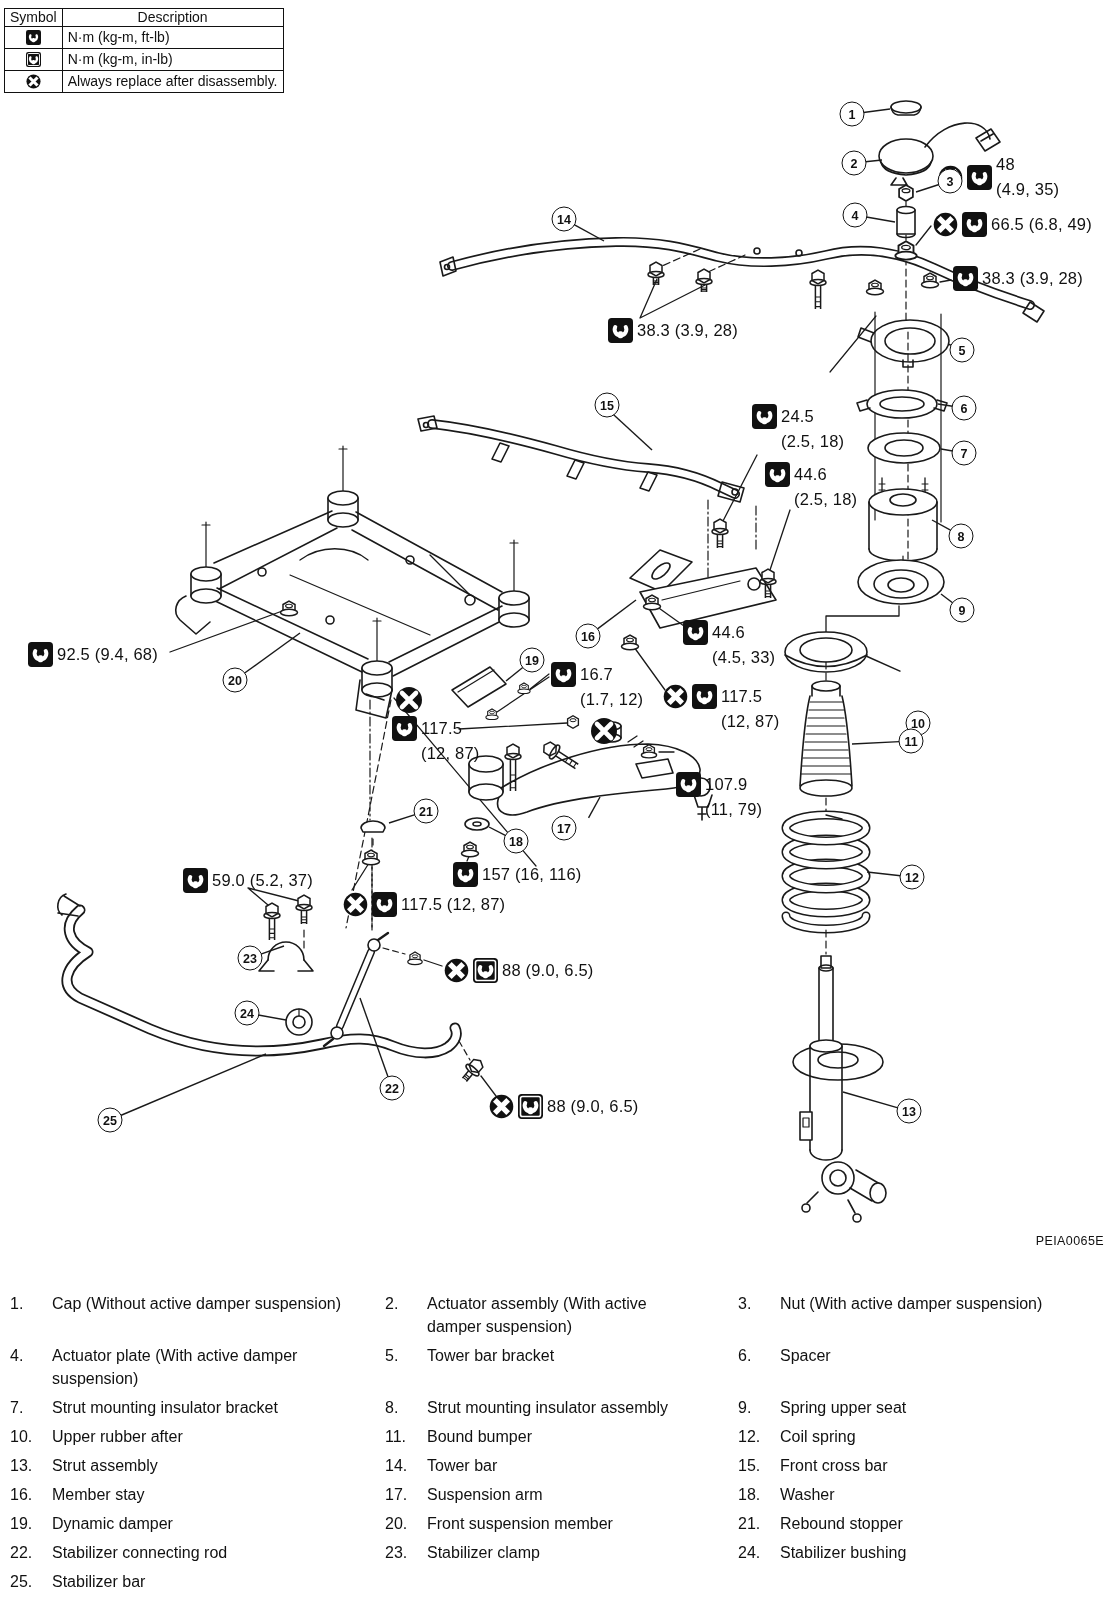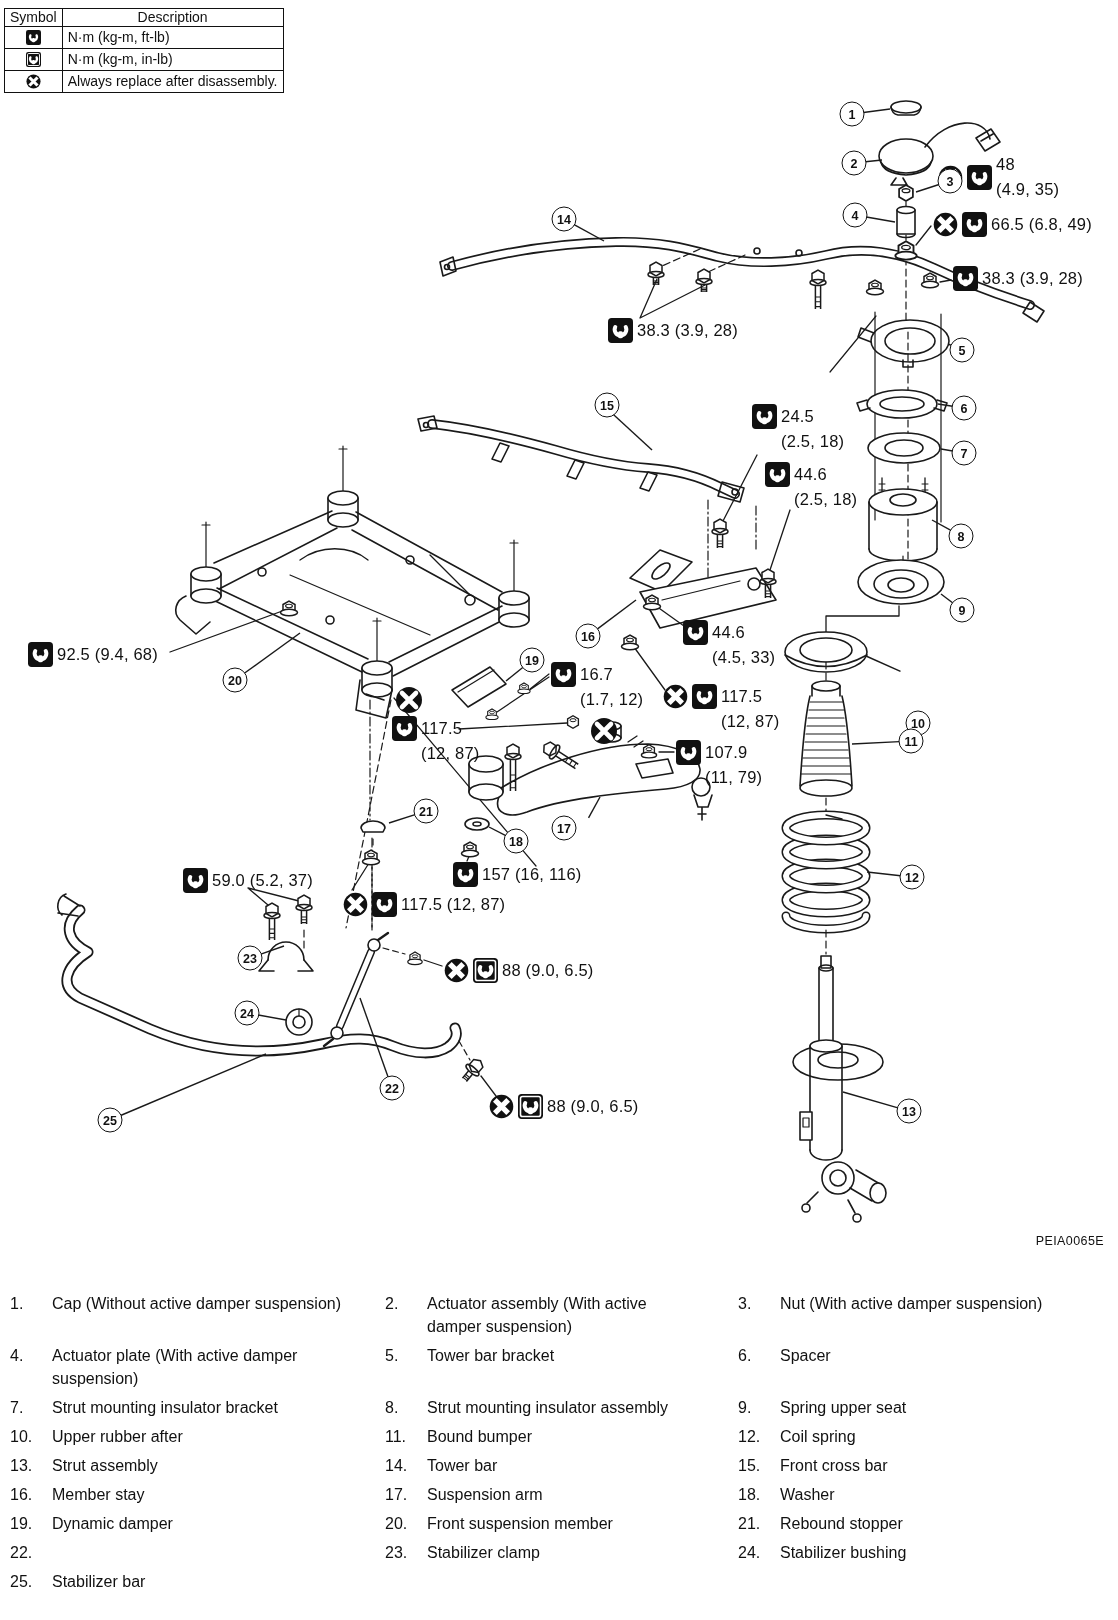--- a/index.html
+++ b/index.html
@@ -543,21 +543,21 @@
       <div class="callout" style="left: 392px; top: 716px;">
         <span class="co-icons">
           <svg width="25" height="25" viewBox="0 0 24 24">
             <rect width="24" height="24" rx="3.5" fill="#111"></rect>
             <path d="M7 8.6 a5.6 5.6 0 1 0 10 0" fill="none" stroke="#fff" stroke-width="3.8" stroke-linecap="round"></path>
             <rect x="9.7" y="12.6" width="4.6" height="6.8" rx="1.6" fill="#fff"></rect>
           </svg>
         </span>
         <span class="co-text"><span class="l1">117.5</span><span class="l2">(12, 87)</span></span>
       </div>
-      <div class="callout" style="left: 676px; top: 740px;">
+      <div class="callout" style="left: 676px; top: 772px;">
         <span class="co-icons">
           <svg width="25" height="25" viewBox="0 0 24 24">
             <rect width="24" height="24" rx="3.5" fill="#111"></rect>
             <path d="M7 8.6 a5.6 5.6 0 1 0 10 0" fill="none" stroke="#fff" stroke-width="3.8" stroke-linecap="round"></path>
             <rect x="9.7" y="12.6" width="4.6" height="6.8" rx="1.6" fill="#fff"></rect>
           </svg>
         </span>
         <span class="co-text"><span class="l1">107.9</span><span class="l2">(11, 79)</span></span>
       </div>
       <div class="callout" style="left: 453px; top: 862px;">
@@ -777,20 +777,21 @@
       <div class="part-item">
         <span class="pno">20.</span>
         <span class="pname">Front suspension member</span>
       </div>
       <div class="part-item">
         <span class="pno">21.</span>
         <span class="pname">Rebound stopper</span>
       </div>
       <div class="part-item">
         <span class="pno">22.</span>
+        <span class="pname">Stabilizer connecting rod</span>
       </div>
       <div class="part-item">
         <span class="pno">23.</span>
         <span class="pname">Stabilizer clamp</span>
       </div>
       <div class="part-item">
         <span class="pno">24.</span>
         <span class="pname">Stabilizer bushing</span>
       </div>
       <div class="part-item">

